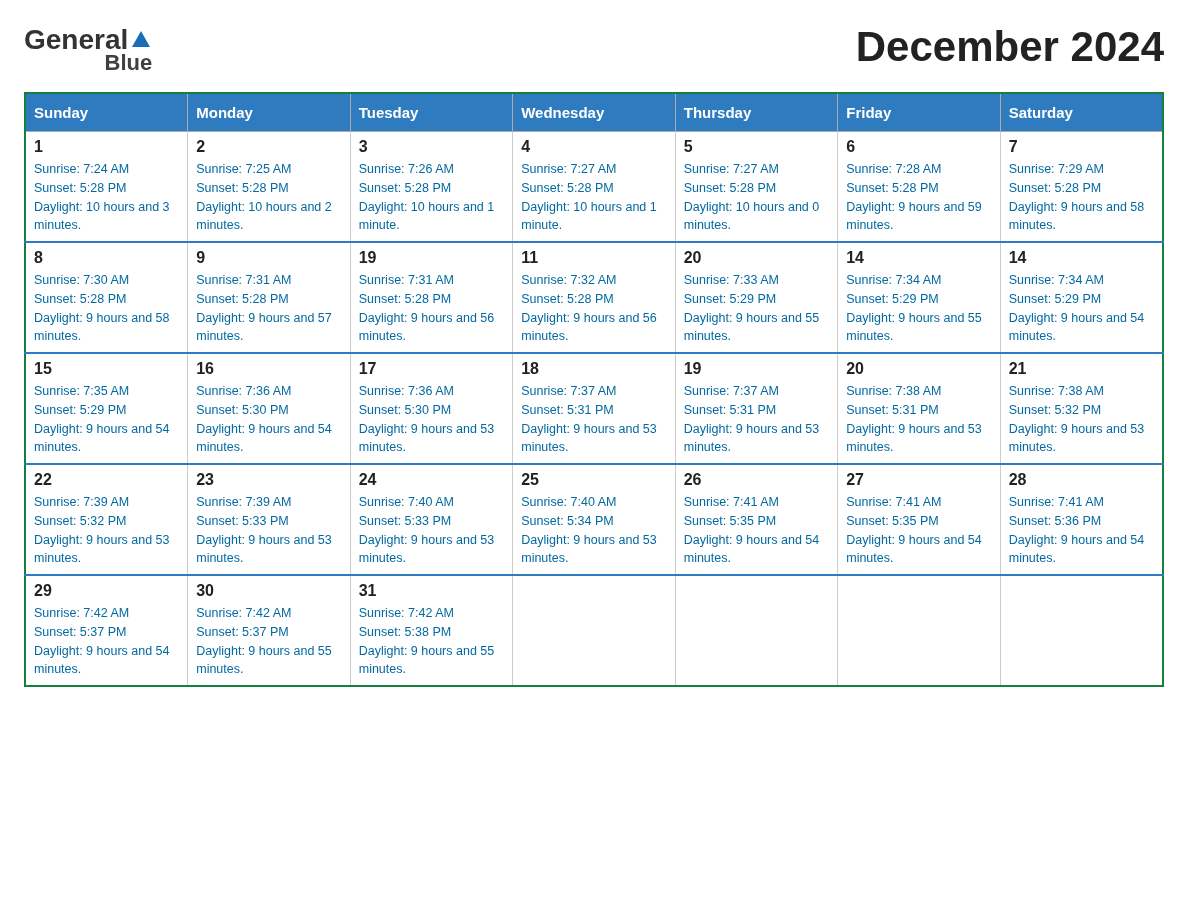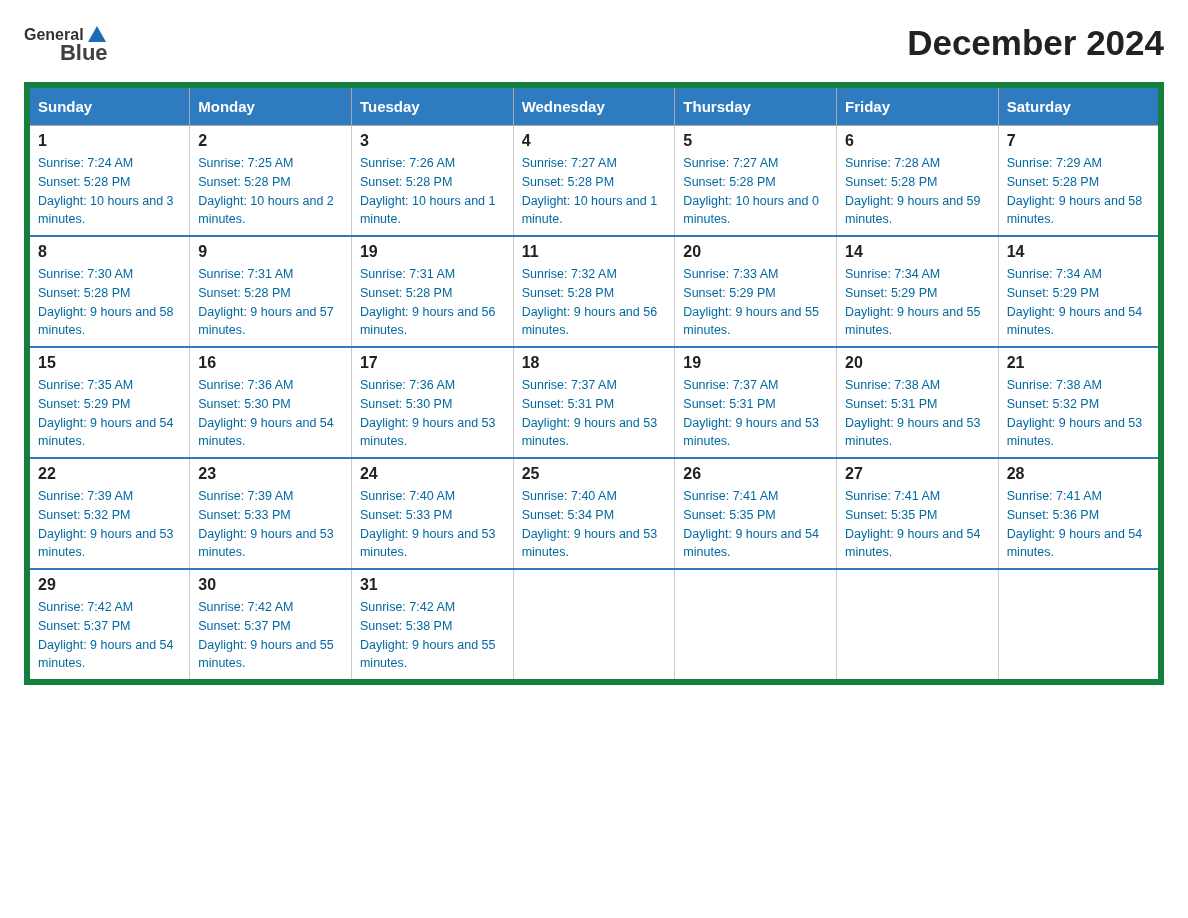--- a/index.html
+++ b/index.html
@@ -15,47 +15,47 @@
       justify-content: space-between;
       align-items: flex-start;
       margin-bottom: 16px;
     }
     .logo {
       display: flex;
       align-items: center;
       gap: 4px;
     }
     .logo-text-general {
-      font-size: 16px;
+      font-size: 28px;
       font-weight: bold;
       color: #333;
     }
     .logo-text-blue {
       font-size: 22px;
       font-weight: bold;
       color: #404040;
     }
     .title-area {
       text-align: right;
     }
     .month-title {
-      font-size: 35px;
+      font-size: 42px;
       font-weight: bold;
       color: #222;
       line-height: 1.1;
     }
     .location-title {
       font-size: 18px;
       color: #444;
       margin-top: 4px;
     }
     table {
       width: 100%;
       border-collapse: collapse;
-      border: 6px solid #15803d;
+      border: 2px solid #15803d;
     }
     th {
       background-color: #2e7bbf;
       color: #fff;
       font-size: 15px;
       font-weight: bold;
       text-align: left;
       padding: 10px 8px;
       border: 1px solid #aaa;
     }

